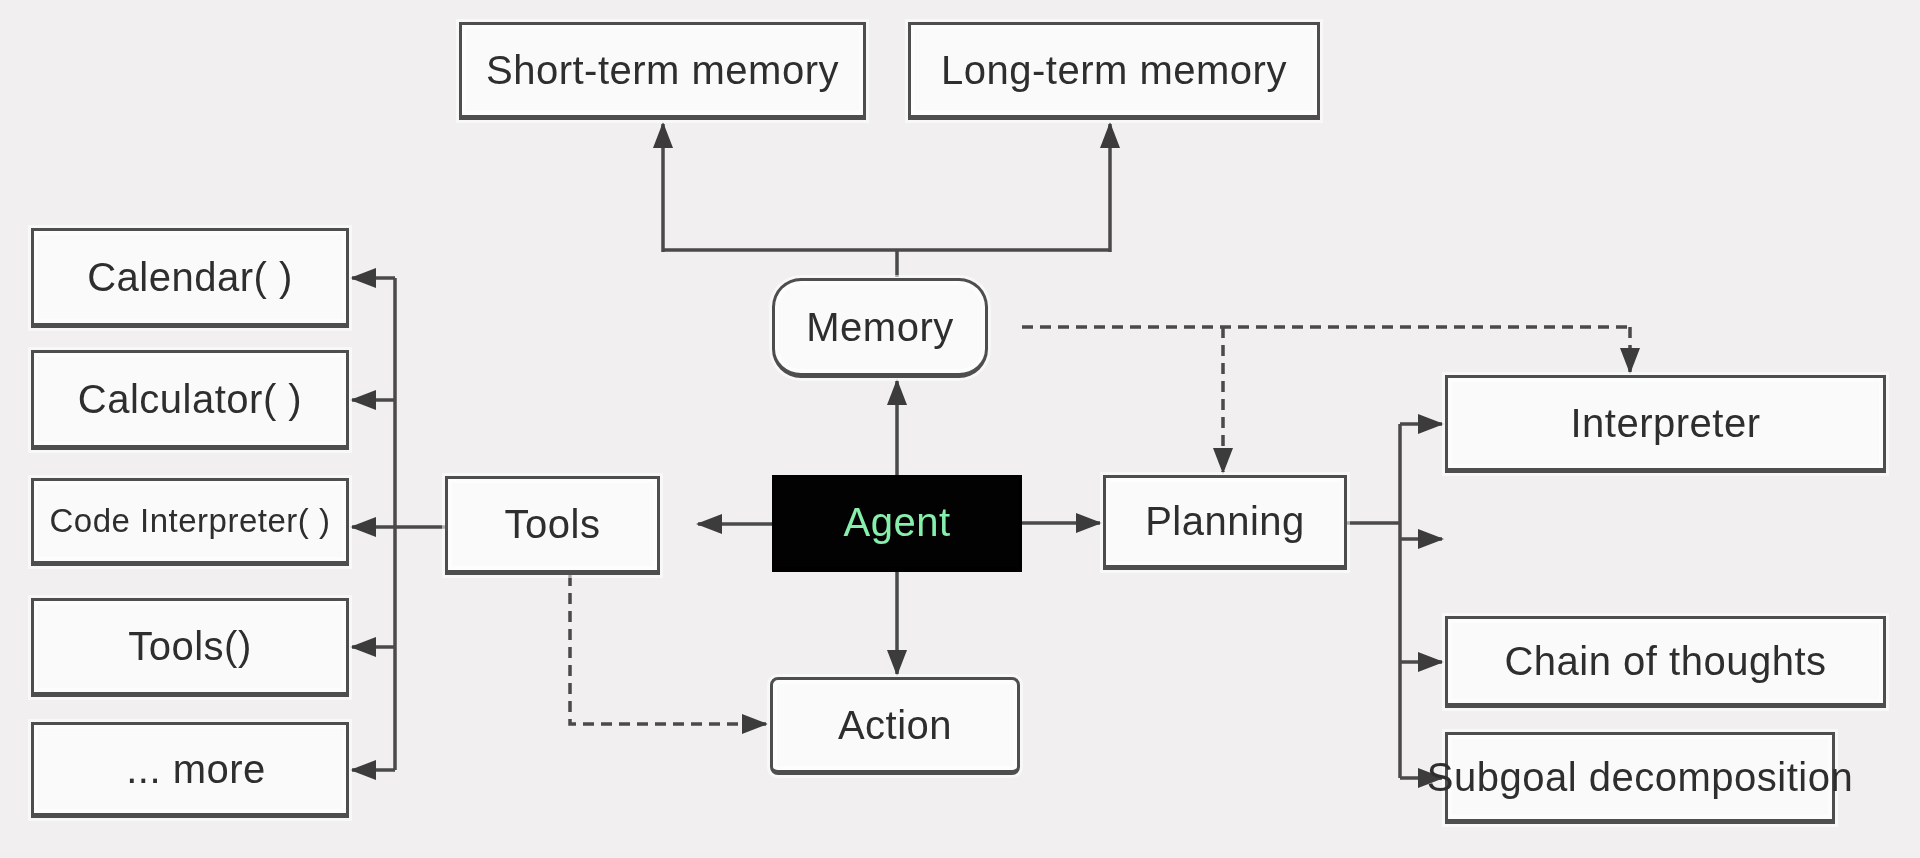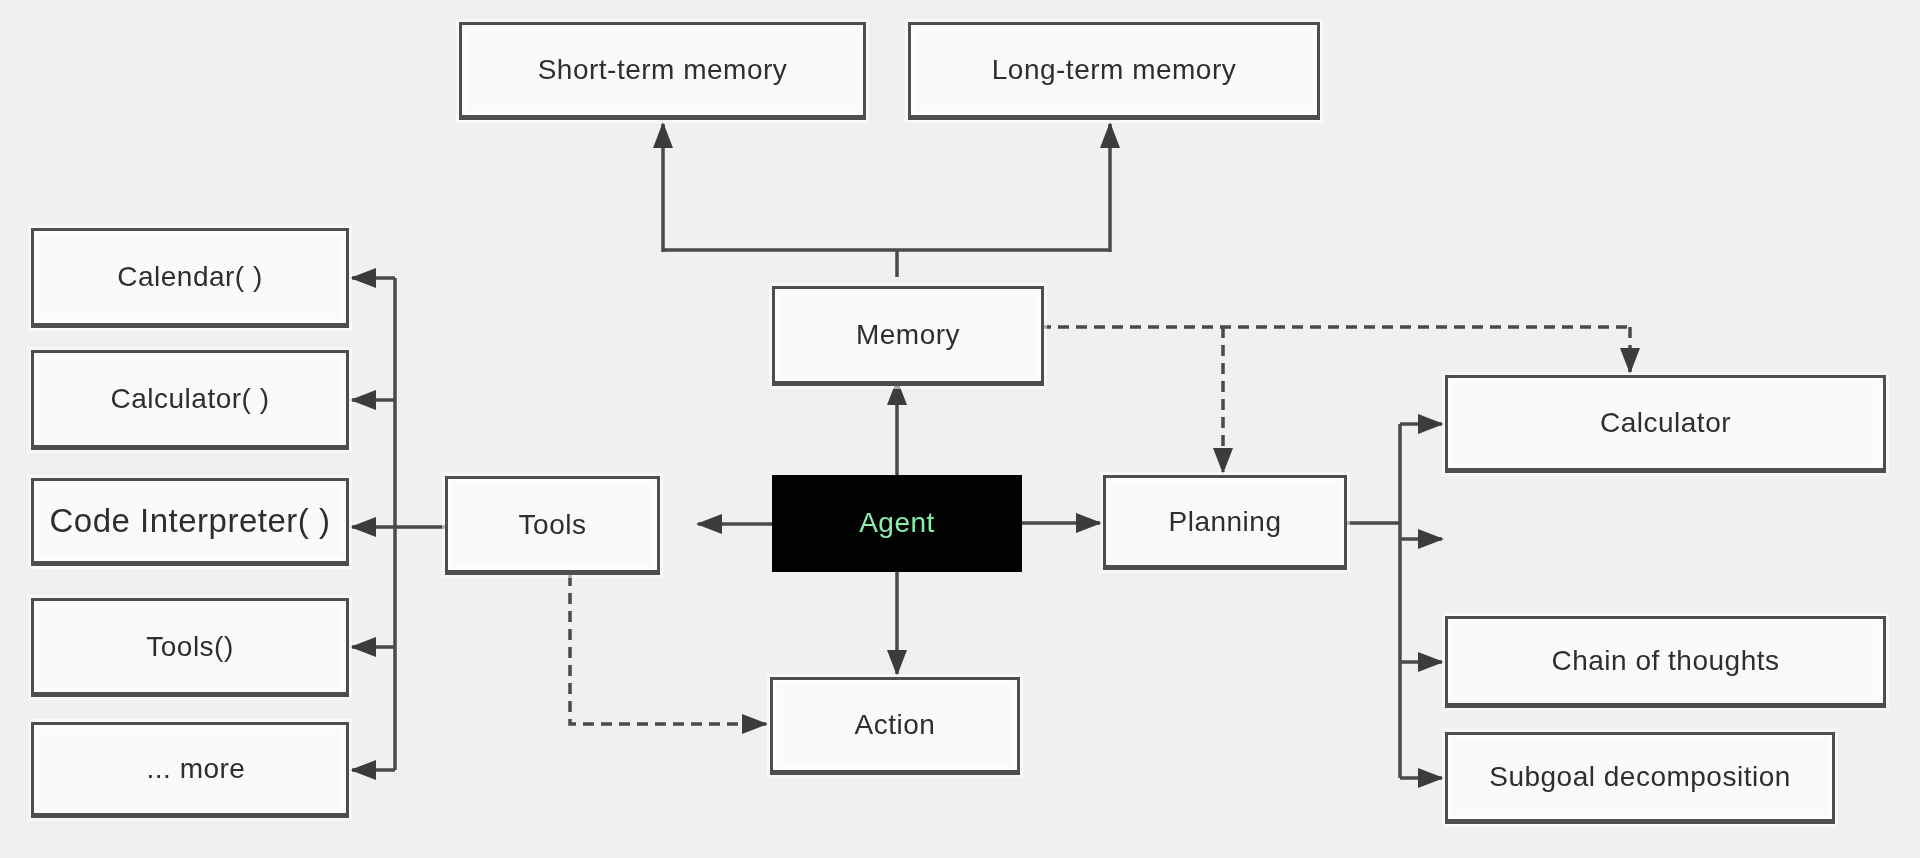--- a/index.html
+++ b/index.html
@@ -13,37 +13,37 @@
   .edges{position:absolute;left:0;top:0;width:1920px;height:858px;}
   .node{
     position:absolute;
     box-sizing:border-box;
     display:flex;align-items:center;justify-content:center;
     background:#fbfafa;
     border:3px solid #4e4e4e;
     border-bottom-width:5px;
     box-shadow:0 0 0 3px rgba(255,255,255,.55), inset 0 0 0 4px rgba(255,255,255,.6);
     color:#2e2e2e;
-    font-size:28px;
+    font-size:40px;
     letter-spacing:.5px;
     white-space:nowrap;
     text-align:center;
   }
   .node.dark{
     background:#020202;
     border-color:#000;
     color:#86efac;
     box-shadow:none;
   }
   
   #n-short-term   {left:459px;  top:22px;  width:407px; height:98px;}
   #n-long-term    {left:908px;  top:22px;  width:412px; height:98px;}
-  #n-memory       {left:772px;  top:286px; width:272px; height:100px;}
+  #n-memory       {left:772px;  top:278px; width:216px; height:100px;border-radius:29px;}
   #n-agent        {left:772px;  top:475px; width:250px; height:97px;}
-  #n-action       {left:770px;  top:677px; width:250px; height:98px;}
+  #n-action       {left:770px;  top:677px; width:250px; height:98px;border-radius:8px;}
   #n-tools        {left:445px;  top:476px; width:215px; height:99px;}
   #n-planning     {left:1103px; top:475px; width:244px; height:95px;}
   #n-calendar     {left:31px;   top:228px; width:318px; height:100px;}
   #n-calculator   {left:31px;   top:350px; width:318px; height:100px;}
   #n-code-interp  {left:31px;   top:478px; width:318px; height:88px;  font-size:33px;}
   #n-search       {left:31px;   top:598px; width:318px; height:99px;}
   #n-more         {left:31px;   top:722px; width:318px; height:96px;padding-left:12px;}
   #n-reflection   {left:1445px; top:375px; width:441px; height:98px;}
   #n-self-critics {left:1445px; top:492px; width:441px; height:95px;}
   #n-chain        {left:1445px; top:616px; width:441px; height:92px;}
@@ -98,17 +98,17 @@
   <div class="node" id="n-memory">Memory</div>
   <div class="node dark" id="n-agent">Agent</div>
   <div class="node" id="n-tools">Tools</div>
   <div class="node" id="n-action">Action</div>
   <div class="node" id="n-planning">Planning</div>
   <div class="node" id="n-calendar">Calendar( )</div>
   <div class="node" id="n-calculator">Calculator( )</div>
   <div class="node" id="n-code-interp">Code Interpreter( )</div>
   <div class="node" id="n-search">Tools()</div>
   <div class="node" id="n-more">... more</div>
-  <div class="node" id="n-reflection">Calculator</div>
+  <div class="node" id="n-reflection">Interpreter</div>
   <div class="node" id="n-chain">Chain of thoughts</div>
   <div class="node" id="n-subgoal">Subgoal decomposition</div>
 
 </div>
 
 </body></html>

